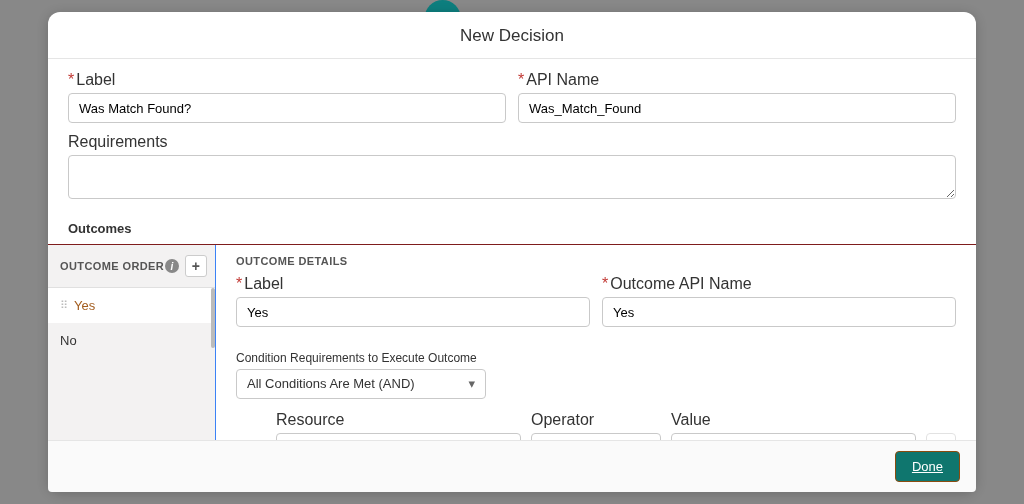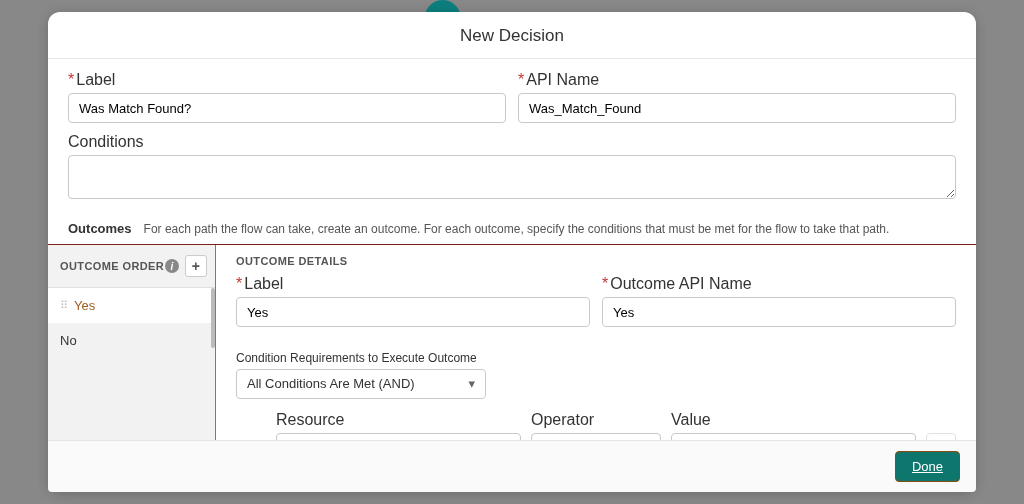--- a/index.html
+++ b/index.html
@@ -331,28 +331,27 @@
       <div class="field">
         <div class="flabel"><span class="req">*</span><span>Label</span></div>
         <input class="input" value="Was Match Found?" style="">
       </div>
       <div class="field">
         <div class="flabel"><span class="req">*</span><span>API Name</span></div>
         <input class="input" value="Was_Match_Found" style="">
       </div>
     </div>
     <div class="field">
-      <div class="flabel">Conditions</div>
+      <div class="flabel">Requirements</div>
       <textarea class="textarea" style=""></textarea>
     </div>
   </div>
 
   <div class="outcomes-bar">
     <span class="outcomes-label">Outcomes</span>
-    <span class="outcomes-hint">For each path the flow can take, create an outcome. For each outcome, specify the conditions that must be met for the flow to take that path.</span>
   </div>
 
   <div class="body">
     <div class="sidebar">
       <div class="sidebar-header">
         <span>OUTCOME ORDER</span>
         <div class="sidebar-header-right">
           <span class="info-icon">i</span>
           <span class="plus-btn">+</span>
         </div>

